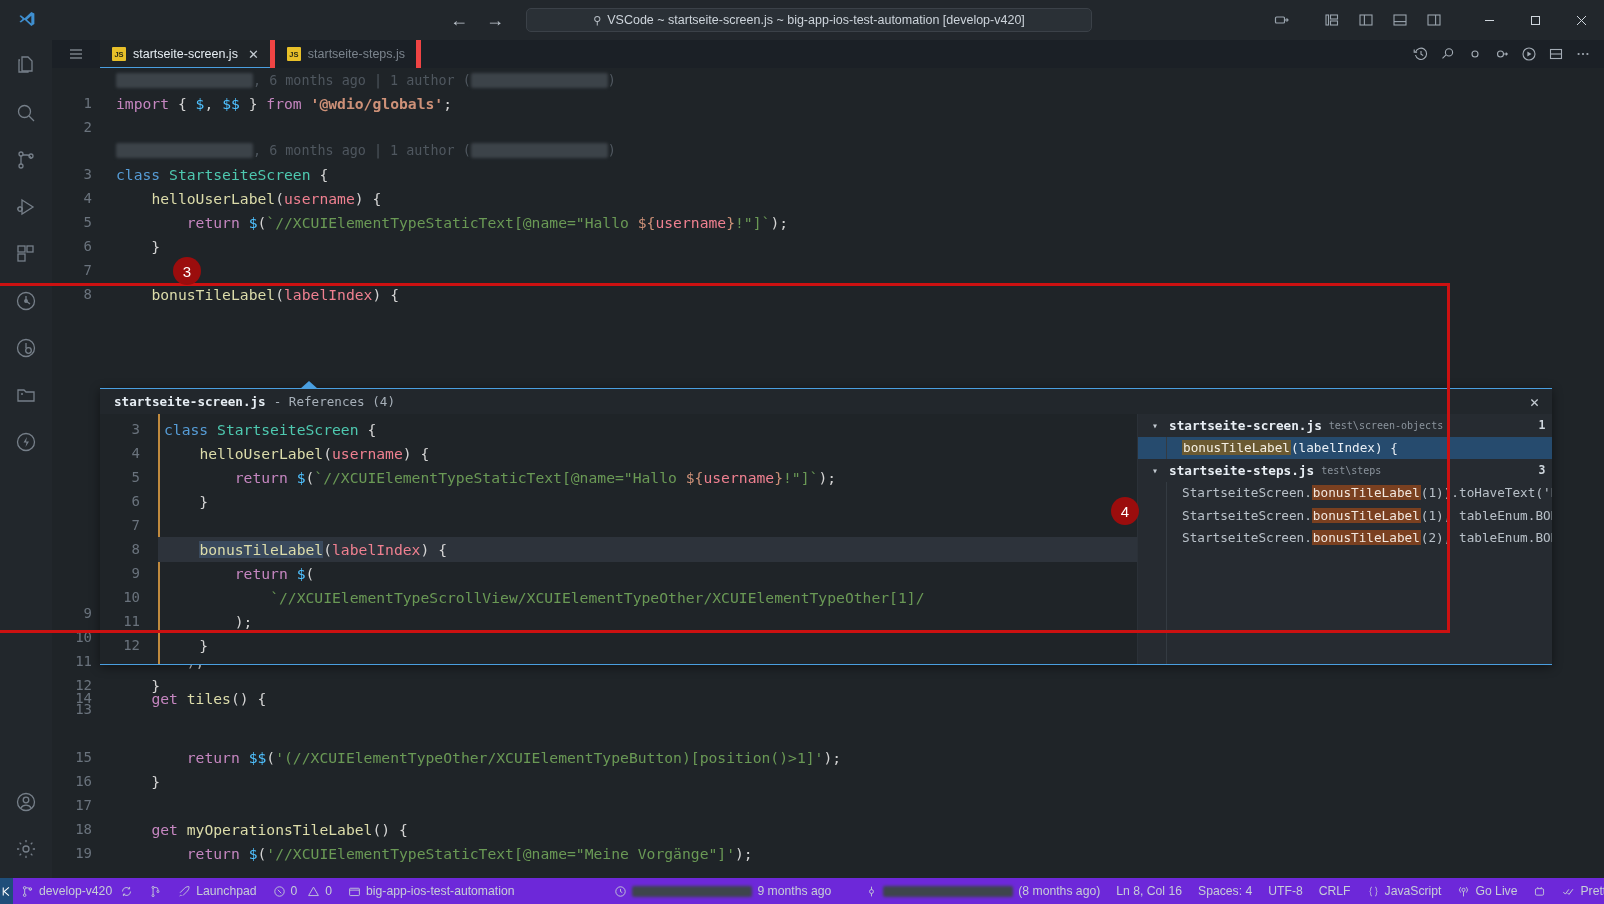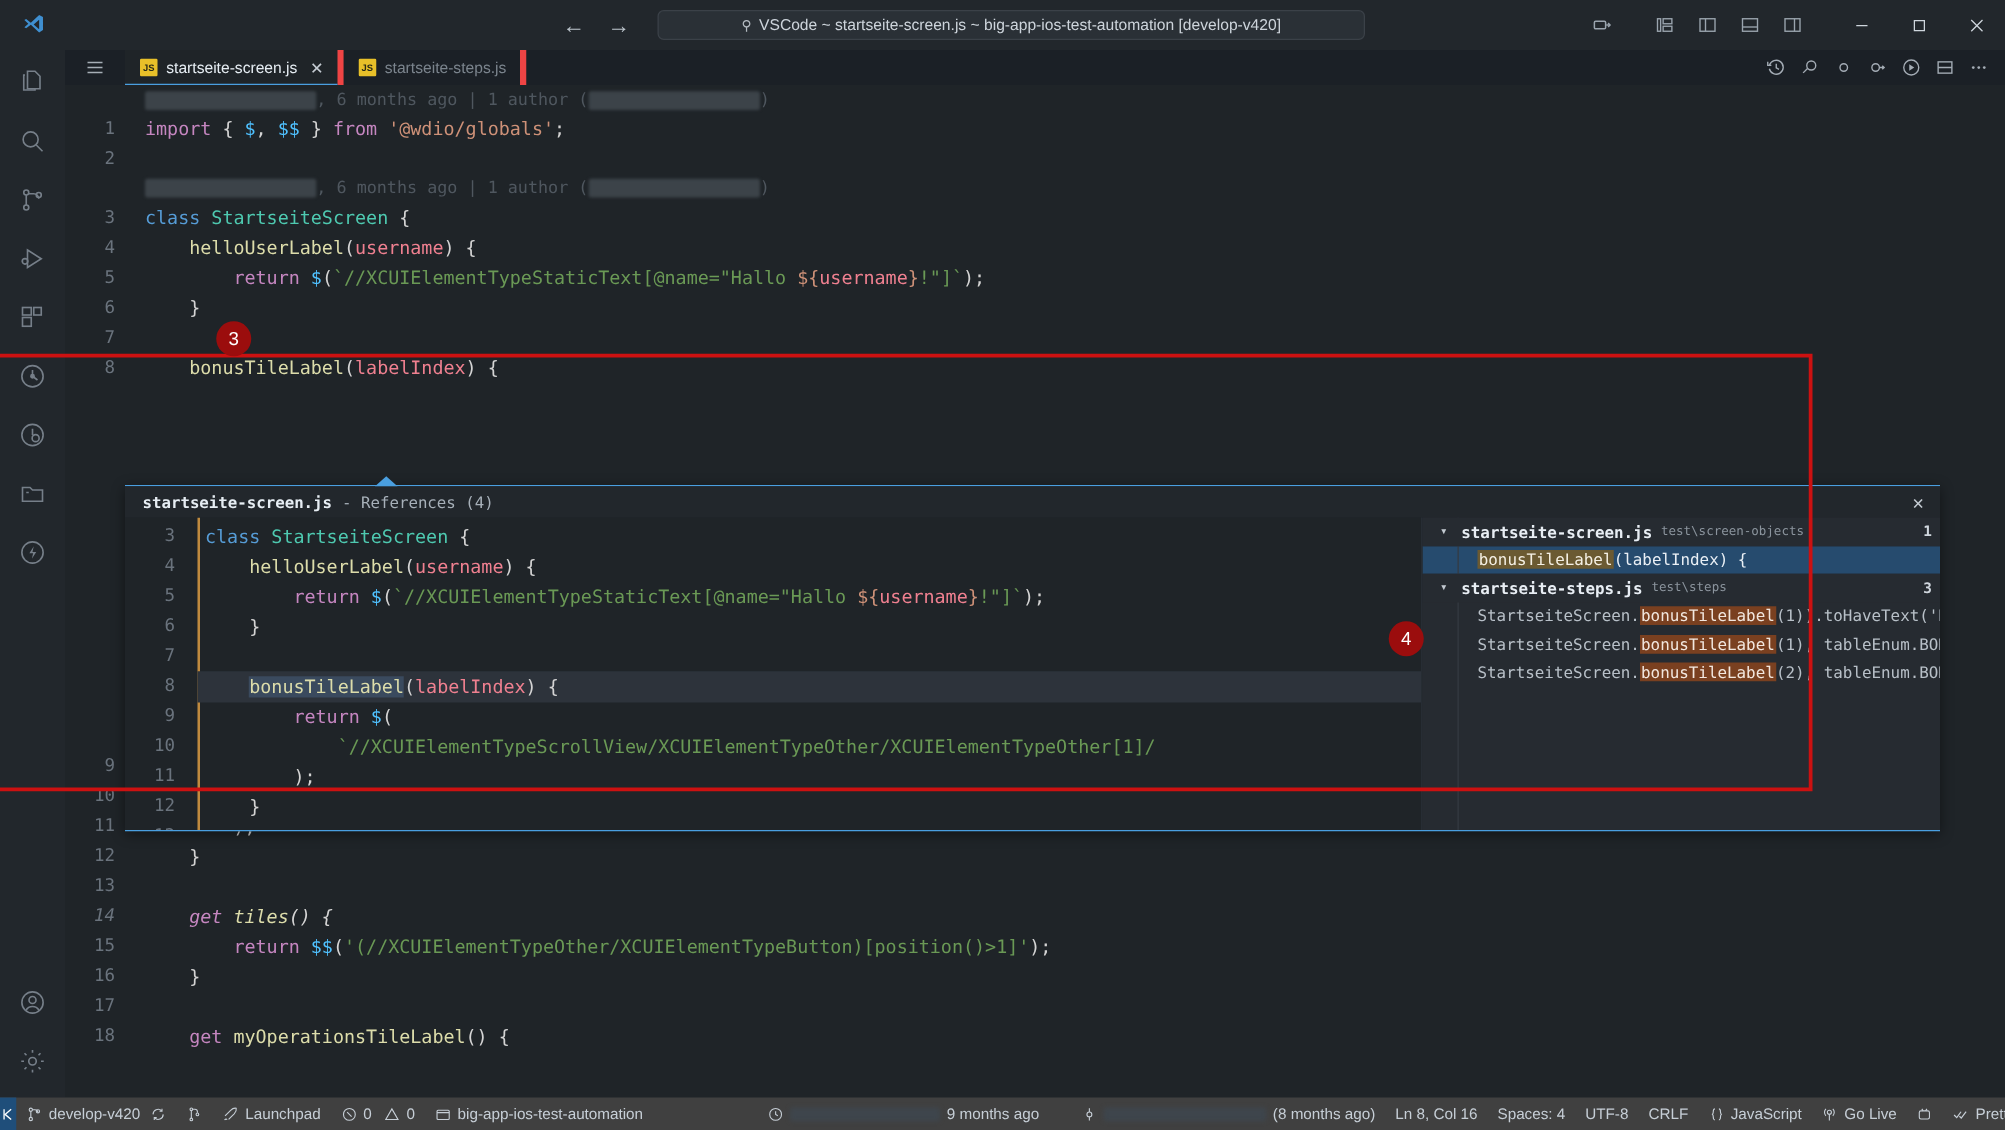--- a/index.html
+++ b/index.html
@@ -79,21 +79,21 @@
   .codetext { padding-left: 6px; text-align: center; }
   .blame { color: #4f575f; font-size: 13.4px; font-style: normal; font-family: "DejaVu Sans Mono", monospace; }
   .redact { display: inline-block; background: #3c4349; color: transparent; border-radius: 2px; filter: blur(1.4px); }
 
   
   .k-import { color: #c586c0; }
   .k-kw { color: #c586c0; }
   .k-class { color: #569cd6; }
   .k-type { color: #4ec9b0; }
   .k-fn { color: #dcdcaa; }
-  .k-strg { color: #ce9178; }
+  .k-strg { color: #ce9178; font-weight: bold; }
   .k-param { color: #ef8090; }
   .k-dollar { color: #4fc1ff; }
   .k-plain { color: #d4d4d4; }
   .k-green { color: #6a9955; }
   .k-orange { color: #ce9178; }
 
   
   .peek {
     position: absolute; left: 48px; width: 1452px; top: 320px;
     border-top: 1px solid #4a9fe0; border-bottom: 1px solid #4a9fe0;
@@ -147,21 +147,21 @@
   }
   .badge {
     position: absolute; width: 28px; height: 28px; border-radius: 50%;
     background: #9b0d0d; color: #fff; font-size: 15px; display: flex;
     align-items: center; justify-content: center; z-index: 70;
     font-family: "Liberation Sans", sans-serif;
   }
 
   
   .statusbar {
-    height: 26px; background: #404040; display: flex; align-items: center;
+    height: 26px; background: #6d28d9; display: flex; align-items: center;
     font-size: 12.2px; color: #c6ced6; flex: 0 0 26px; position: relative; z-index: 45;
   }
   .sb-remote { width: 36px; height: 26px; background: #1f4e7a; display: flex; align-items: center; justify-content: center; color: #fff; }
   .sb-remote svg { width: 13px; height: 13px; }
   .sb-item { display: flex; align-items: center; gap: 5px; padding: 0 8px; height: 26px; white-space: nowrap; }
   .sb-item svg { width: 13px; height: 13px; }
   .sb-right { margin-left: auto; display: flex; align-items: center; }
   .sb-redact { display:inline-block; background:#3e454c; color:transparent; border-radius:2px; filter: blur(1.6px); height: 11px; }
 </style>
 </head>
@@ -443,38 +443,42 @@
             <span class="ln">11</span>
             <span class="codetext"><span class="k-plain">        );</span></span>
           </div>
           <div class="line" style="top:605px;">
             <span class="ln">12</span>
             <span class="codetext"><span class="k-plain">    }</span></span>
           </div>
           <div class="line" style="top:629px;">
             <span class="ln">13</span>
           </div>
-          <div class="line" style="top:653px;font-style:italic;">
+          <div class="line" style="top:618px;">
             <span class="ln">14</span>
             <span class="codetext"><span class="k-plain">    </span><span class="k-kw">get</span><span class="k-plain"> </span><span class="k-fn">tiles</span><span class="k-plain">() {</span></span>
           </div>
           <div class="line" style="top:677px;">
             <span class="ln">15</span>
             <span class="codetext"><span class="k-plain">        </span><span class="k-kw">return</span><span class="k-plain"> </span><span class="k-dollar">$$</span><span class="k-plain">(</span><span class="k-green">'(//XCUIElementTypeOther/XCUIElementTypeButton)[position()&gt;1]'</span><span class="k-plain">);</span></span>
           </div>
           <div class="line" style="top:701px;">
             <span class="ln">16</span>
             <span class="codetext"><span class="k-plain">    }</span></span>
           </div>
           <div class="line" style="top:725px;">
             <span class="ln">17</span>
           </div>
           <div class="line" style="top:749px;">
             <span class="ln">18</span>
             <span class="codetext"><span class="k-plain">    </span><span class="k-kw">get</span><span class="k-plain"> </span><span class="k-fn">myOperationsTileLabel</span><span class="k-plain">() {</span></span>
+          </div>
+          <div class="line" style="top:773px;">
+            <span class="ln">19</span>
+            <span class="codetext"><span class="k-plain">        </span><span class="k-kw">return</span><span class="k-plain"> </span><span class="k-dollar">$</span><span class="k-plain">(</span><span class="k-green">'//XCUIElementTypeStaticText[@name="Meine Vorgänge"]'</span><span class="k-plain">);</span></span>
           </div>
         </div>
 
         <div class="peek">
           <div class="peek-arrow"></div>
           <div class="peek-head">
             <span class="ttl">startseite-screen.js</span>
             <span class="ref">- References (4)</span>
             <span class="peek-close">✕</span>
           </div>

